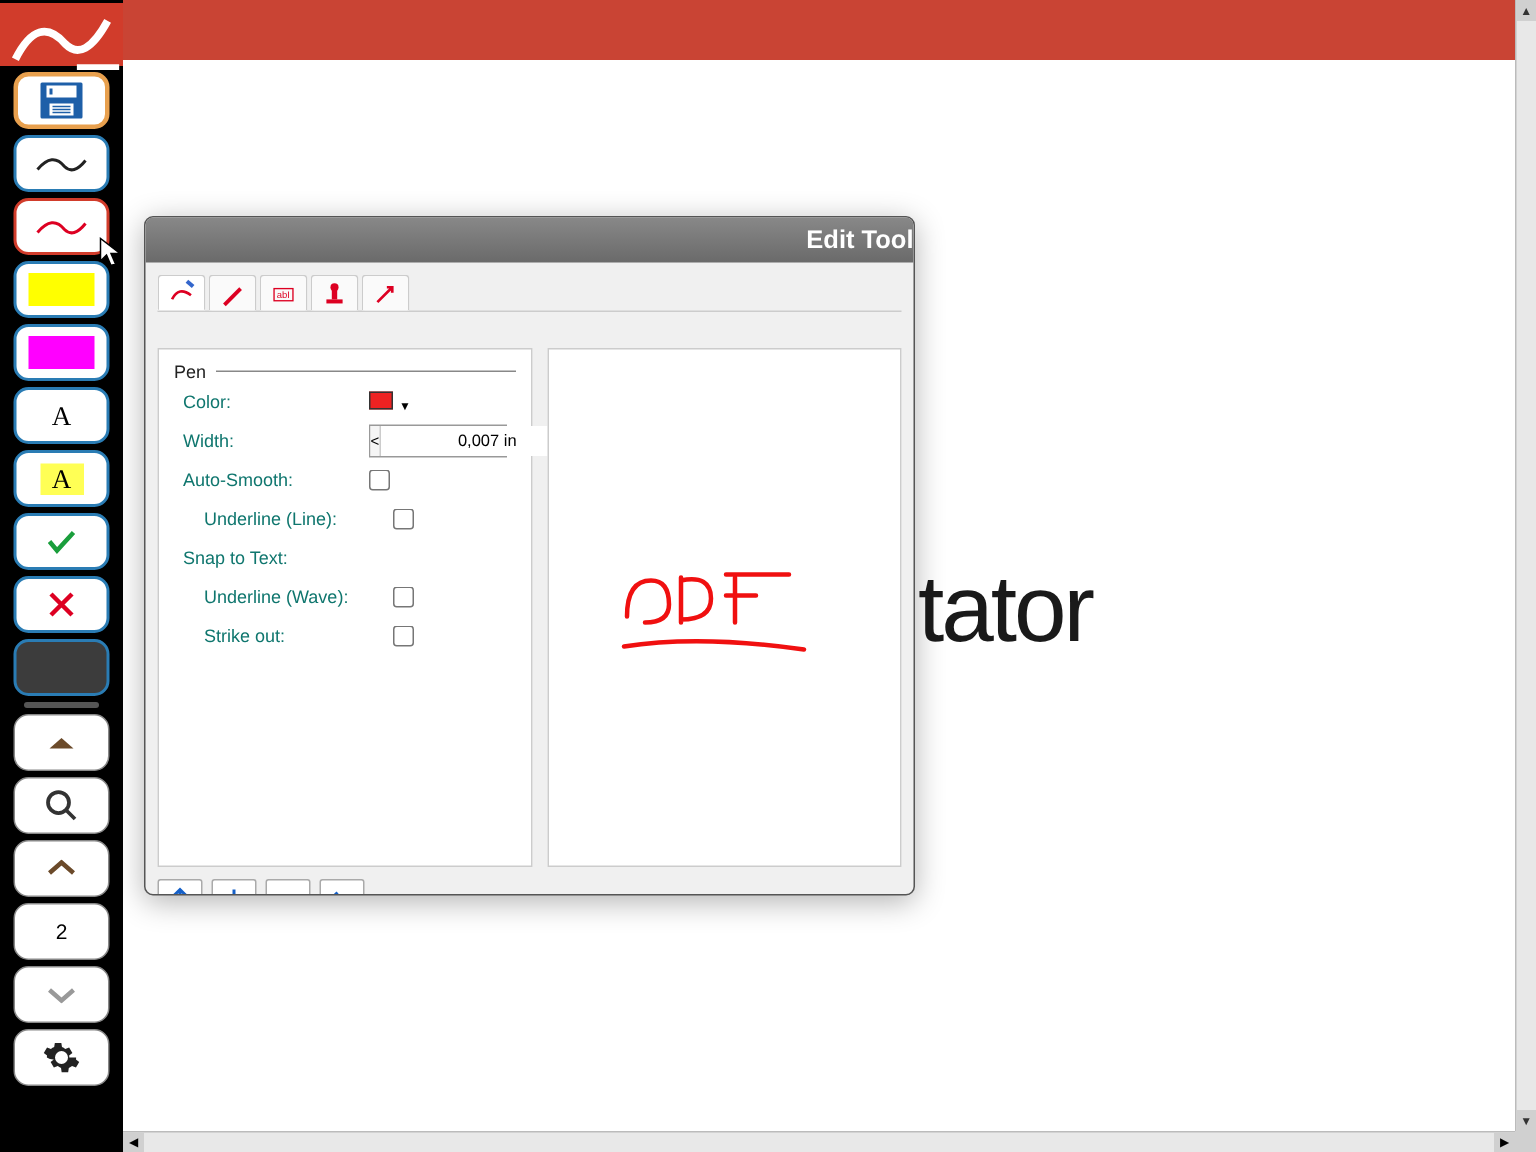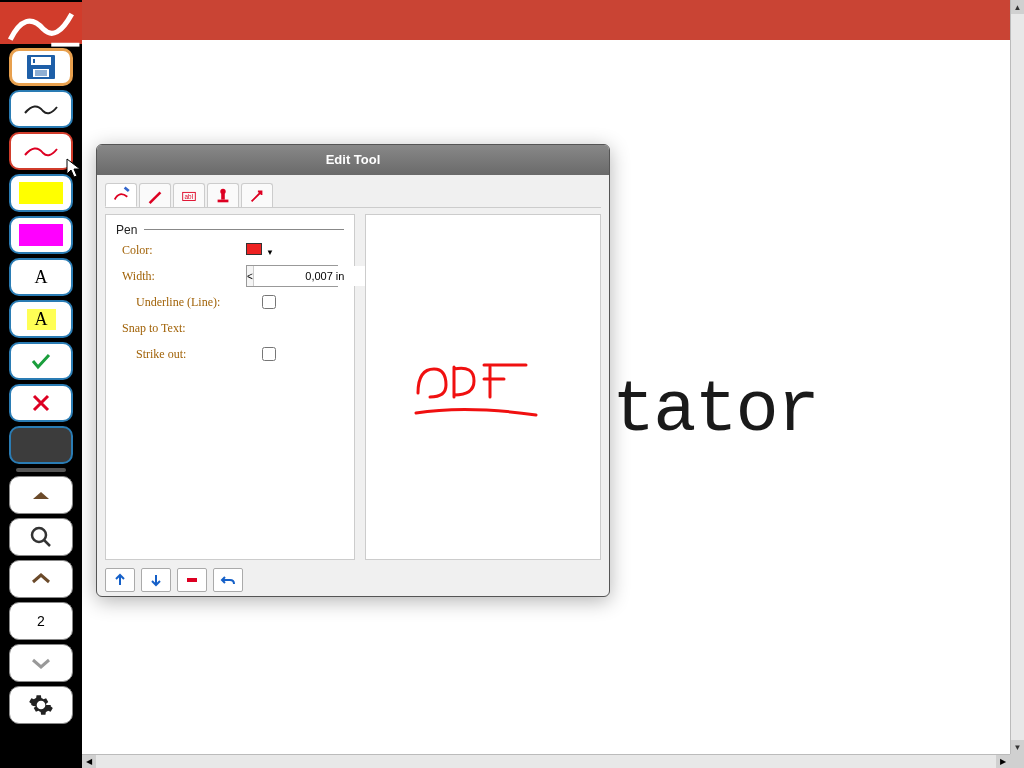--- a/index.html
+++ b/index.html
@@ -11,53 +11,53 @@
 .side-btn.white { background: #fff; border: 2px solid #2a7cb4; }
 .side-btn.selected { background: #fff; border: 3px solid #e8a04e; }
 .side-btn.dark { background: #3c3c3c; border: 2px solid #2a7cb4; }
 .side-btn.plain { background: #fff; border: 1px solid #888; }
 .swatch { width: 44px; height: 22px; }
 
 
 .main { position: absolute; left: 82px; top: 0; right: 14px; bottom: 14px; background: #fff; }
 .red-banner { height: 40px; background: #c94434; }
 .doc-area { position: absolute; top: 40px; left: 0; right: 0; bottom: 0; background: #fff; }
-.big-text { position: absolute; left: 530px; top: 330px; font-size: 72px; font-weight: 400; color: #1a1a1a; font-family: Liberation Mono, monospace; letter-spacing: -2px; }
+.big-text { position: absolute; left: 530px; top: 330px; font-size: 63px; font-weight: 400; color: #1a1a1a; font-family: Liberation Sans, sans-serif; letter-spacing: -2px; }
 
 
 .vscroll { position: absolute; right: 0; top: 0; width: 14px; height: 754px; background: #e8e8e8; border-left: 1px solid #bbb; }
 .vscroll-up, .vscroll-down { height: 14px; background: #d0d0d0; display: flex; align-items: center; justify-content: center; font-size: 8px; color: #333; }
 .vscroll-down { position: absolute; bottom: 0; width: 100%; }
 .hscroll { position: absolute; left: 82px; bottom: 0; right: 14px; height: 14px; background: #e8e8e8; border-top: 1px solid #bbb; }
 .hscroll-left, .hscroll-right { width: 14px; height: 100%; background: #d0d0d0; display: flex; align-items: center; justify-content: center; font-size: 8px; position: absolute; }
 .hscroll-left { left: 0; } .hscroll-right { right: 0; }
 .scroll-corner { position: absolute; right: 0; bottom: 0; width: 14px; height: 14px; background: #d0d0d0; }
 
 
 .dialog { position: absolute; left: 96px; top: 144px; width: 514px; height: 453px; border: 1px solid #555; border-radius: 6px; overflow: hidden; box-shadow: 0 4px 20px rgba(0,0,0,0.3); background: #f0f0f0; }
-.dialog-title { height: 30px; background: linear-gradient(#888, #6a6a6a); color: #fff; text-align: center; line-height: 30px; font-size: 13px; font-weight: bold; position: relative; }
+.dialog-title { height: 30px; background: linear-gradient(#888, #6a6a6a); color: #fff; text-align: right; line-height: 30px; font-size: 17px; font-weight: bold; position: relative; }
 .dialog-arrow { position: absolute; left: -14px; top: 8px; width: 0; height: 0; border-top: 10px solid transparent; border-bottom: 10px solid transparent; border-right: 14px solid #7a7a7a; }
 .dialog-body { padding: 8px; }
 
 
 .tab-row { display: flex; gap: 2px; border-bottom: 1px solid #ccc; }
 .tab { width: 32px; height: 24px; border: 1px solid #ccc; border-bottom: none; background: #fafafa; display: flex; align-items: center; justify-content: center; cursor: pointer; border-radius: 3px 3px 0 0; position: relative; }
 .tab.active { background: #fff; border-bottom: 1px solid #fff; margin-bottom: -1px; }
 .tab svg { width: 18px; height: 18px; }
 
 
-.panels { display: flex; gap: 10px; margin-top: 6px; }
+.panels { display: flex; gap: 10px; margin-top: 24px; }
 .left-panel { width: 250px; height: 346px; background: #fff; border: 1px solid #ccc; padding: 8px 10px; }
 .preview-panel { flex: 1; height: 346px; background: #fff; border: 1px solid #ccc; position: relative; }
 
 
 .fs-legend { font-size: 12px; color: #222; }
 .fs-line { border: none; border-top: 1px solid #888; margin-left: 28px; margin-top: -8px; margin-bottom: 8px; }
 .field-row { display: flex; align-items: center; height: 24px; margin-bottom: 2px; }
-.field-label { width: 130px; padding-left: 6px; color: #a16207; font-family: Liberation Serif, serif; }
+.field-label { width: 130px; padding-left: 6px; color: #0f766e; }
 .field-label.indent { padding-left: 20px; }
 .color-swatch-btn { width: 16px; height: 12px; background: #e22; border: 1px solid #333; display: inline-block; }
 .dropdown-arrow { font-size: 8px; margin-left: 4px; }
 
 
 .spinner { display: flex; height: 22px; border: 1px solid #999; background: #fff; width: 92px; }
 .spin-btn { width: 18px; display: flex; align-items: center; justify-content: center; background: #f5f5f5; border: none; font-size: 10px; cursor: pointer; }
 .spin-btn.left { border-right: 1px solid #ccc; }
 .spin-btn.right { border-left: 1px solid #ccc; }
 .spin-input { flex: 1; border: none; text-align: center; font-size: 11px; outline: none; }
@@ -227,29 +227,38 @@
         <div class="field-row">
           <span class="field-label">Width:</span>
           <div class="spinner">
             <button class="spin-btn left">&lt;</button>
             <input class="spin-input" value="0,007 in" style="">
             <button class="spin-btn right">&gt;</button>
           </div>
         </div>
 
 
+        <div class="field-row">
+          <span class="field-label">Auto-Smooth:</span>
+          <input type="checkbox" class="chk" style="">
+        </div>
 
         <div class="field-row">
           <span class="field-label indent">Underline (Line):</span>
           <span style="width:16px;"></span>
           <input type="checkbox" class="chk" style="">
         </div>
 
         <div class="field-row">
           <span class="field-label">Snap to Text:</span>
+        </div>
+        <div class="field-row">
+          <span class="field-label indent">Underline (Wave):</span>
+          <span style="width:16px;"></span>
+          <input type="checkbox" class="chk" style="">
         </div>
         <div class="field-row">
           <span class="field-label indent">Strike out:</span>
           <span style="width:16px;"></span>
           <input type="checkbox" class="chk" style="">
         </div>
       </div>
 
       <div class="preview-panel">
         <svg class="preview-svg" width="150" height="80">

